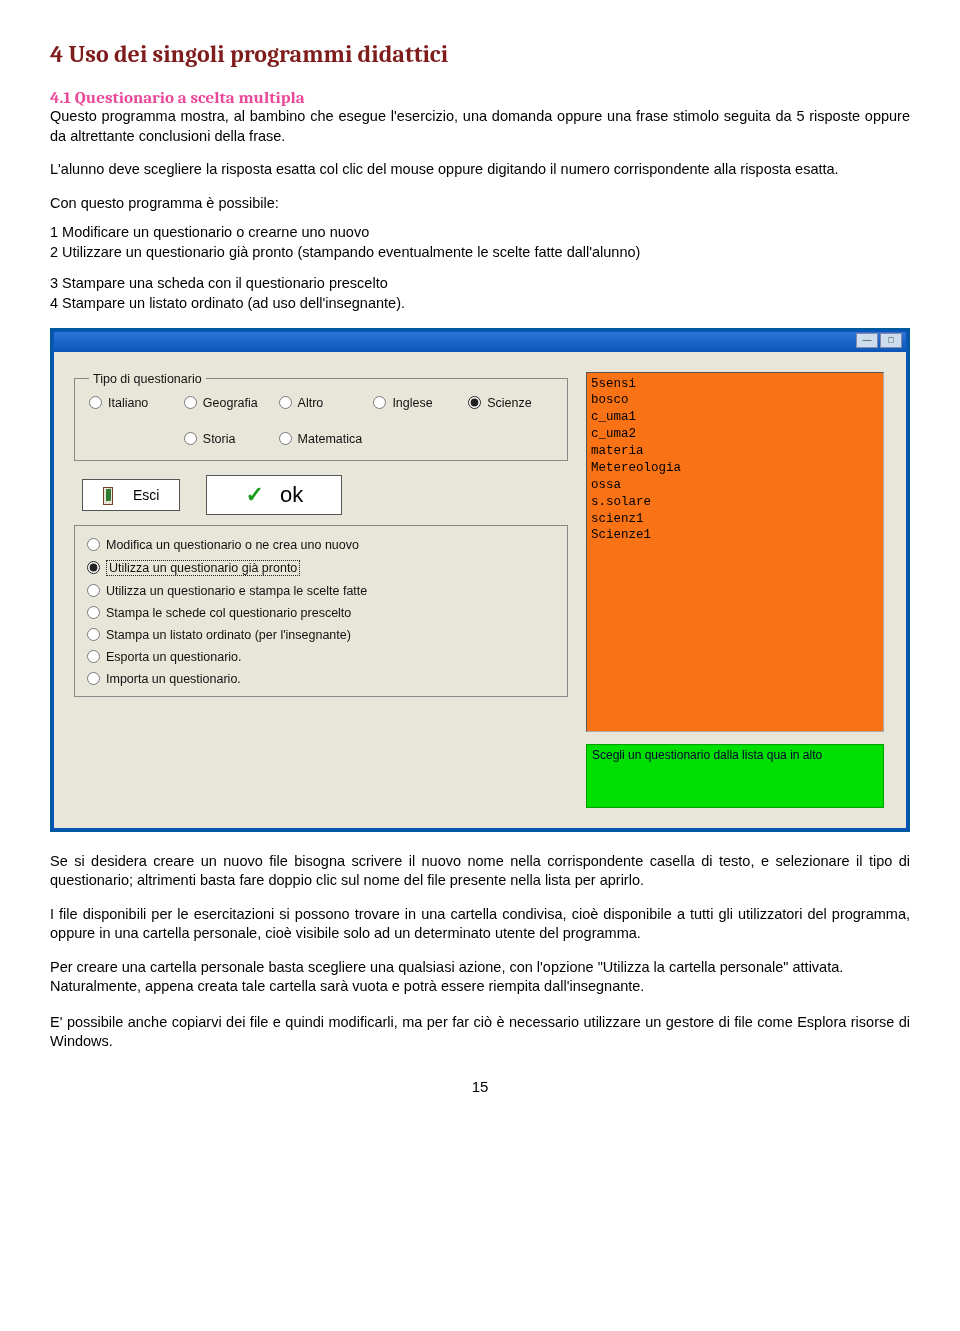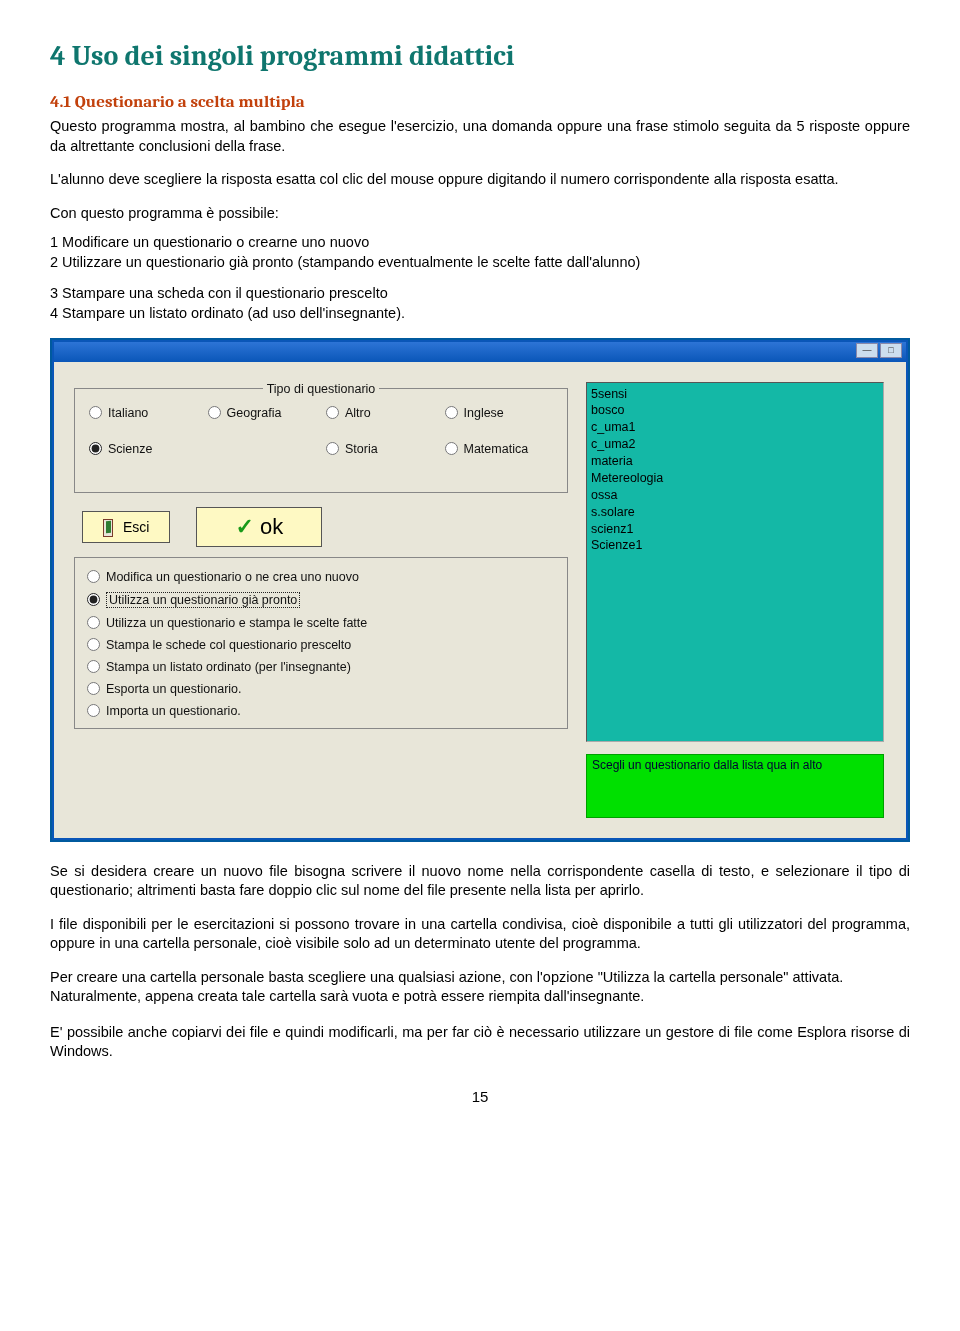--- a/index.html
+++ b/index.html
@@ -7,30 +7,30 @@
     margin: 0;
     padding: 40px 50px;
     font-family: Arial, sans-serif;
     font-size: 14px;
     color: #000;
     background: #fff;
     width: 960px;
   }
   h1 {
     font-family: Cambria, Georgia, serif;
-    font-size: 28px;
-    color: #0f766e;
+    font-size: 24px;
+    color: #7f1d1d;
     margin: 0 0 20px 0;
     font-weight: bold;
   }
   h2 {
     font-family: Cambria, Georgia, serif;
     font-size: 17px;
-    color: #c2410c;
-    margin: 0 0 6px 0;
+    color: #ec4899;
+    margin: 0 0 0 0;
     font-weight: bold;
   }
   p.body {
     margin: 0 0 14px 0;
     line-height: 1.35;
     font-size: 14.5px;
     text-align: justify;
   }
   p.intro {
     margin: 0 0 10px 0;
@@ -80,25 +80,24 @@
   fieldset.grp {
     border: 1px solid #888;
     margin: 0 0 14px 0;
     padding: 10px 14px 14px 14px;
     background: #e8e6d9;
   }
   fieldset.grp legend {
     font-size: 12.5px;
     color: #111;
     padding: 0 4px;
-    text-align: center;
   }
   .radio-grid {
     display: grid;
-    grid-template-columns: 1fr 1fr 1fr 1fr;
+    grid-template-columns: 1fr 1fr 1fr 1fr 1fr;
     row-gap: 22px;
     column-gap: 10px;
   }
   .radio-row2 {
     display: grid;
     grid-template-columns: 1fr 1fr;
     row-gap: 10px;
   }
   label.radio {
     font-size: 12.5px;
@@ -112,27 +111,27 @@
     margin: 0;
     accent-color: #222;
   }
   .btnbar {
     display: flex;
     gap: 26px;
     align-items: center;
     margin: 6px 0 10px 8px;
   }
   .btn {
-    background: #fef9c3;
+    background: #ffffff;
     border: 1px solid #555;
     padding: 7px 20px;
     font-size: 14px;
     display: inline-flex;
     align-items: center;
-    gap: 6px;
+    gap: 16px;
     cursor: pointer;
   }
   .btn.ok {
     padding: 8px 38px;
     font-family: "Comic Sans MS", cursive, sans-serif;
     font-size: 22px;
     line-height: 1;
   }
   .icon-exit {
     display:inline-block;
@@ -158,26 +157,27 @@
     padding: 4px 0;
     font-size: 12.5px;
   }
   .actions .selected-wrap {
     display: inline-block;
     border: 1px dotted #222;
     padding: 0 2px;
     text-align: center;
   }
   .listbox {
-    background: #14b8a6;
+    background: #f97316;
     border: 1px inset #aaa;
     width: 298px;
     height: 360px;
     padding: 3px 4px;
     overflow: auto;
+    font-family: Liberation Mono, monospace;
   }
   .listbox .item {
     font-size: 12.5px;
     line-height: 1.35;
     cursor: pointer;
   }
   .hintbox {
     margin-top: 12px;
     background: #00e000;
     border: 1px solid #00a000;

